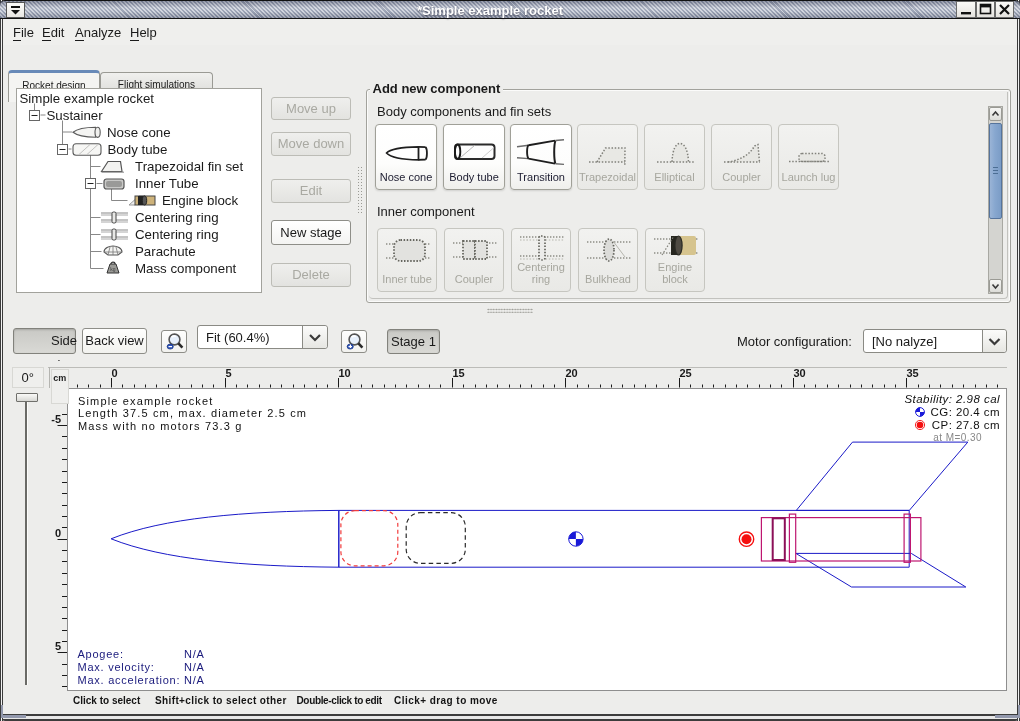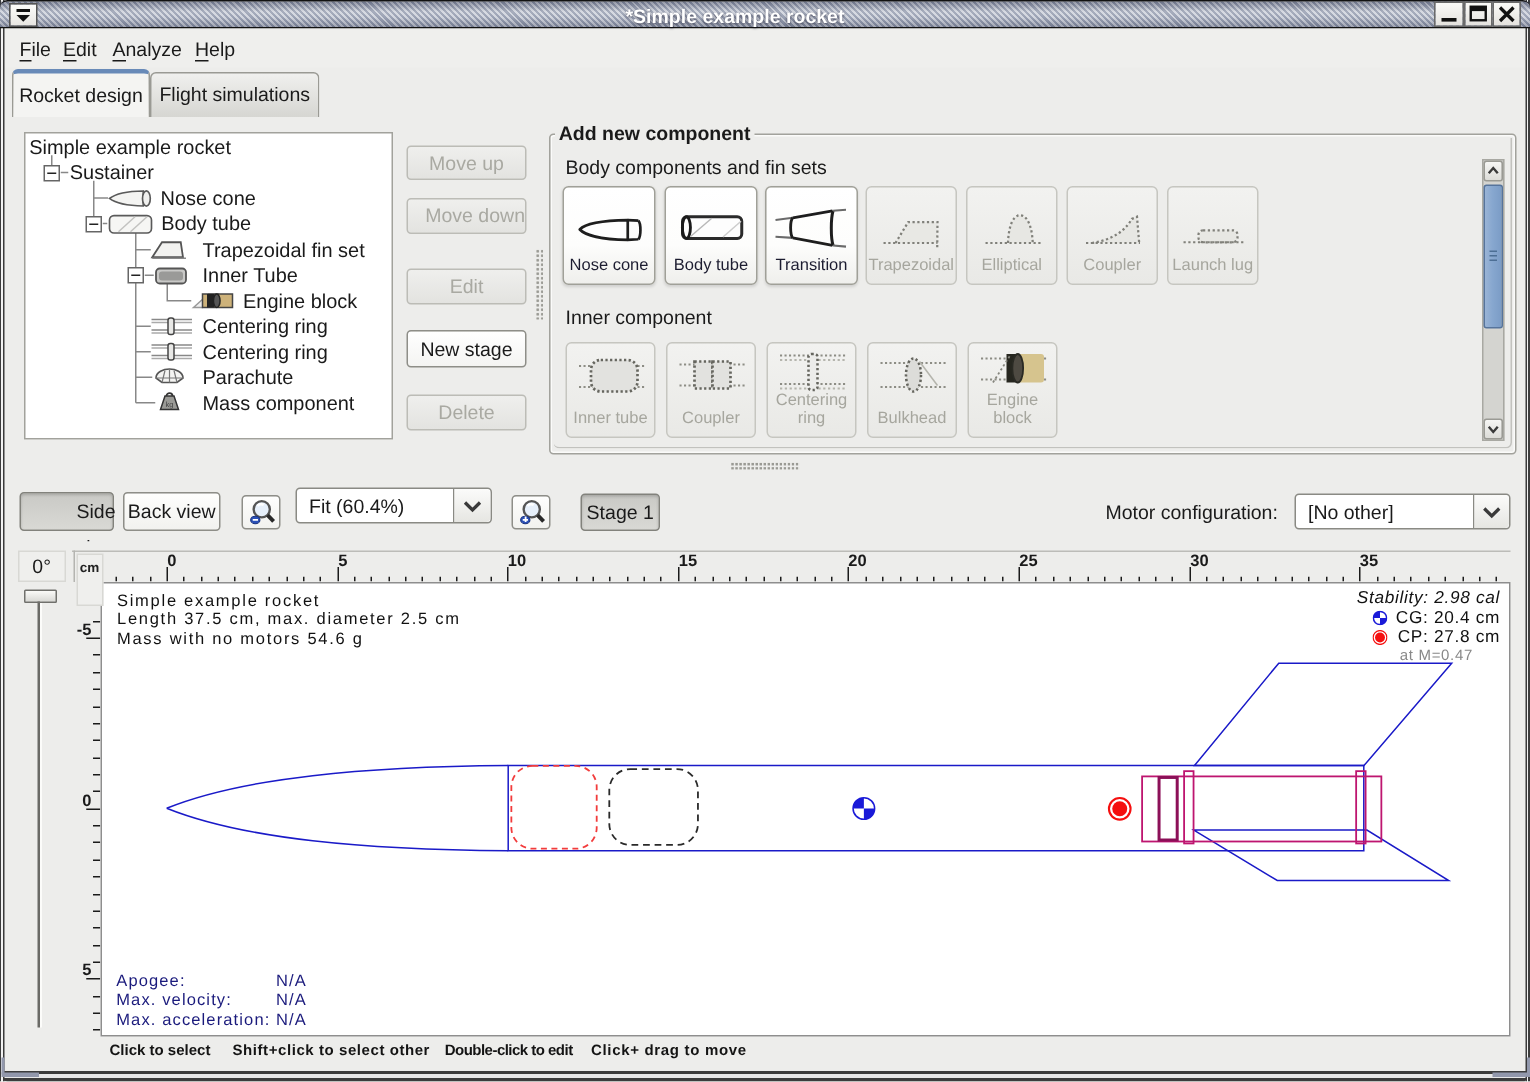--- a/index.html
+++ b/index.html
@@ -17,21 +17,21 @@
 .titlebar .shade { position:absolute; inset:0;
   background:linear-gradient(180deg,rgba(25,30,55,.32) 0,rgba(255,255,255,.22) 40%,rgba(255,255,255,.10) 62%,rgba(25,30,55,.26) 100%); }
 .title-text { position:absolute; left:24px; right:64px; top:2px; text-align:center; font-size:13px; font-weight:bold; color:#fff; text-shadow:0 1px 2px rgba(20,20,40,.7); }
 .tb-btn { position:absolute; top:1px; height:17px; background:linear-gradient(180deg,#fafaf8,#e4e2de); border:1px solid #6a6a6a; }
 .menu-btn { left:6px; width:19px; top:2px; height:16px; border:1px solid #555; background:linear-gradient(180deg,#fcfcfa,#e8e6e2); }
 
 .menubar { left:3px; top:20px; width:1014px; height:25px; background:#efefed; z-index:10; }
 .menu-item { position:absolute; top:5px; font-size:13px; color:#1a1a1a; }
 .menu-item u { text-decoration:none; border-bottom:1px solid #1a1a1a; }
 
-.tab { position:absolute; font-size:13px; color:#1a1a1a; text-align:center; }
+.tab { position:absolute; font-size:10px; color:#1a1a1a; text-align:center;margin-top:24px; }
 .tab-sel { left:8px; top:46px; width:92px; height:32px; background:#f4f4f2; border:1px solid #9a9a94; border-bottom:none; border-top:3px solid #688ab8; border-top-left-radius:4px; border-top-right-radius:4px; padding-top:7px; }
 .tab-unsel { left:100px; top:48px; width:113px; height:30px; background:linear-gradient(180deg,#f0f0ee,#d6d6d2); border:1px solid #9a9a94; border-bottom:none; border-top-left-radius:4px; border-top-right-radius:4px; padding-top:6px; }
 
 .tree { left:16px; top:88px; width:246px; height:205px; background:#fff; border:1px solid #a2a29c; }
 
 .sbtn { position:absolute; left:271px; width:80px; font-size:13px; text-align:center; border-radius:3px; }
 .sbtn-dis { background:linear-gradient(180deg,#efefed,#e3e3e0); border:1px solid #bcbcb6; color:#a9a9a2; }
 .sbtn-en { background:linear-gradient(180deg,#ffffff,#f4f4f2); border:1px solid #8e8e88; color:#1a1a1a; }
 
 .group { left:365.5px; top:89px; width:645.5px; height:214px; border:1px solid #a2a29c; border-radius:3px; box-shadow:inset 0 0 0 1px #fbfbfa; }
@@ -209,21 +209,21 @@
     <text x="145" y="116">Engine block</text>
     <text x="118" y="133">Centering ring</text>
     <text x="118" y="150">Centering ring</text>
     <text x="118" y="167">Parachute</text>
     <text x="118" y="184">Mass component</text>
   </g>
 </svg>
 </div>
 
 <div class="sbtn sbtn-dis" style="top:97px; height:23px; line-height:21px;">Move up</div>
-<div class="sbtn sbtn-dis" style="top:132px; height:24px; line-height:22px;text-align:right;">Move down</div>
+<div class="sbtn sbtn-dis" style="top:132px; height:24px; line-height:22px;">Move down</div>
 <div class="sbtn sbtn-dis" style="top:179px; height:24px; line-height:22px;">Edit</div>
 <div class="sbtn sbtn-en" style="top:220px; height:25px; line-height:23px;">New stage</div>
 <div class="sbtn sbtn-dis" style="top:263px; height:24px; line-height:22px;">Delete</div>
 
 <div class="abs group"></div>
 <div class="abs" style="left:368.5px; top:92px; width:639px; height:207px; border-right:1px solid #c2c2be; border-bottom:1px solid #c2c2be; border-radius:0 0 4px 4px;"></div>
 <div class="abs group-title" style="left:369.5px;">Add new component</div>
 <div class="glabel" style="left:377px; top:104px;">Body components and fin sets</div>
 <div class="glabel" style="left:377px; top:204px;">Inner component</div>
 
@@ -378,21 +378,21 @@
     <path d="M7.6,5.2 a3.6,3.6 0 0,1 4.2,-0.6" fill="none" stroke="#fff" stroke-width="1.6"></path>
     <line x1="14.4" y1="11.4" x2="18.4" y2="15.6" stroke="#2a2a2a" stroke-width="2.6"></line>
     <ellipse cx="6.2" cy="14.6" rx="3.1" ry="2.5" fill="#2a50b8" stroke="#16307e" stroke-width="0.7"></ellipse>
     <line x1="4.5" y1="14.6" x2="8" y2="14.6" stroke="#fff" stroke-width="1.2"></line>
     <line x1="6.4" y1="12.4" x2="6.4" y2="16" stroke="#fff" stroke-width="1.2"></line>
   </svg>
 </div>
 <div class="tbtn tbtn-p" style="left:387px; top:329px; width:53px; height:25px; line-height:23px;">Stage 1</div>
 <div class="glabel" style="left:737px; top:334px;">Motor configuration:</div>
 <div class="combo" style="left:863px; top:329px; width:144px; height:24px;">
-  <div class="txt">[No other]</div>
+  <div class="txt">[No nalyze]</div>
   <div class="arrow" style="width:24px;"><svg width="23" height="22">
         <path d="M6.5,9 L11.5,14 L16.5,9" fill="none" stroke="#3a3a3a" stroke-width="2.2"></path>
       </svg></div>
 </div>
 
 <div class="abs" style="left:11.5px; top:367px; width:32.5px; height:21px; background:#efefed; border:1px solid #d8d8d4; font-size:13px; color:#1a1a1a; text-align:center; line-height:19px; z-index:6;">0°</div>
 <div class="abs" style="left:25px; top:397px; width:3px; height:288px; background:linear-gradient(90deg,#6a6a66 0 2px,#fcfcfa 2px 3px);"></div>
 <div class="abs" style="left:16px; top:393px; width:22px; height:9px; background:linear-gradient(180deg,#fafaf8,#d8d8d4); border:1px solid #70706c; border-radius:1px;"></div>
 
 <div class="abs" style="left:48.5px; top:367px; width:1px; height:21px; background:#b4b4b0; z-index:6;"></div>
@@ -577,25 +577,25 @@
     <circle cx="5" cy="5" r="4.4" fill="#fff" stroke="#1a1ad8" stroke-width="1"></circle>
     <path d="M5,5 L5,0.6 A4.4,4.4 0 0,0 0.6,5 Z" fill="#1a1ad8"></path>
     <path d="M5,5 L5,9.4 A4.4,4.4 0 0,0 9.4,5 Z" fill="#1a1ad8"></path>
   </svg>
   <svg width="10" height="10" style="position:absolute;left:847px;top:31px;">
     <circle cx="5" cy="5" r="3.3" fill="#f50f0f"></circle>
     <circle cx="5" cy="5" r="4.6" fill="none" stroke="#f50f0f" stroke-width="0.9"></circle>
   </svg>
   <div class="ctext" style="left:10px; top:6px;">Simple example rocket</div>
   <div class="ctext" style="left:10px; top:18.5px;">Length 37.5 cm, max. diameter 2.5 cm</div>
-  <div class="ctext" style="left:10px; top:31px;">Mass with no motors 54.6 g</div>
+  <div class="ctext" style="left:10px; top:31px;">Mass with no motors 73.3 g</div>
   <div class="stxt" style="right:6px; top:4.5px; text-align:right;font-style:italic;">Stability: 2.98 cal</div>
   <div class="stxt" style="right:6px; top:17.5px; text-align:right;">CG: 20.4 cm</div>
   <div class="stxt" style="right:6px; top:30px; ">CP: 27.8 cm</div>
-  <div class="stxt" style="right:24px; top:43px; text-align:right; font-size:10px; color:#888;">at M=0.47</div>
+  <div class="stxt" style="right:24px; top:43px; text-align:right; font-size:10px; color:#888;">at M=0.30</div>
   <div class="ftext" style="left:9.5px; top:259px;">Apogee:</div>
   <div class="ftext" style="left:116px; top:259px;">N/A</div>
   <div class="ftext" style="left:9.5px; top:272px;">Max. velocity:</div>
   <div class="ftext" style="left:116px; top:272px;">N/A</div>
   <div class="ftext" style="left:9.5px; top:285px;">Max. acceleration:</div>
   <div class="ftext" style="left:116px; top:285px;">N/A</div>
 </div>
 
 <div class="status" style="left:73px; top:695px;">Click to select</div>
 <div class="status" style="left:155px; top:695px; letter-spacing:.38px;">Shift+click to select other</div>

